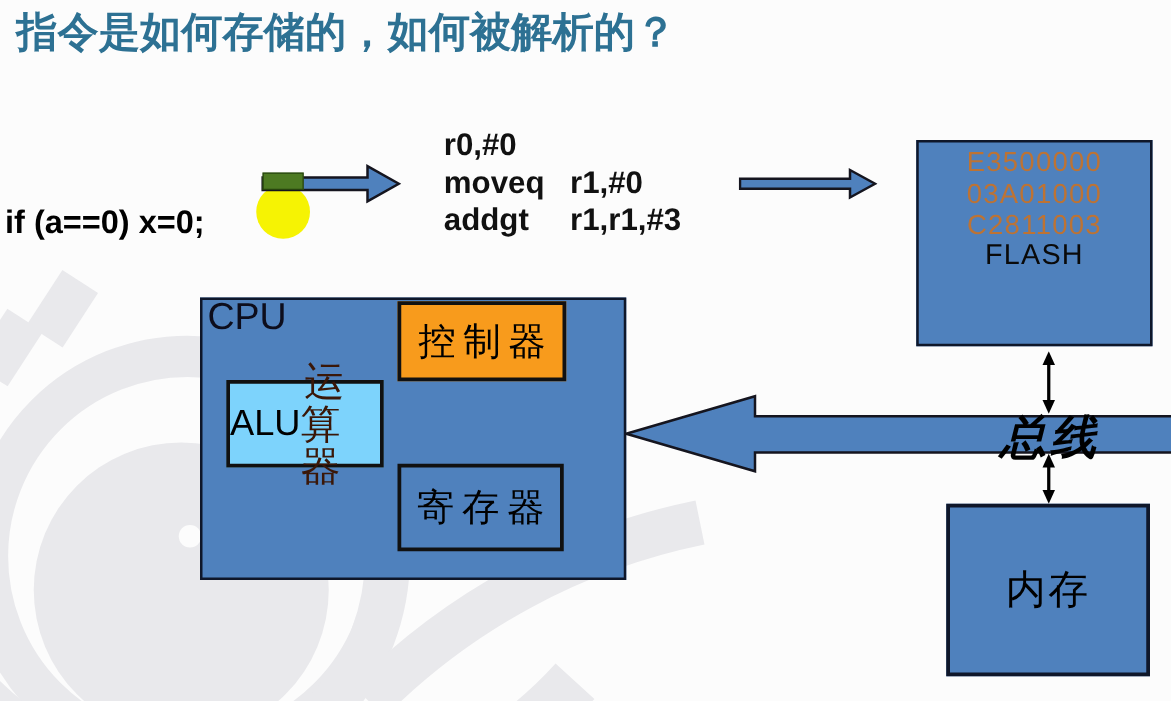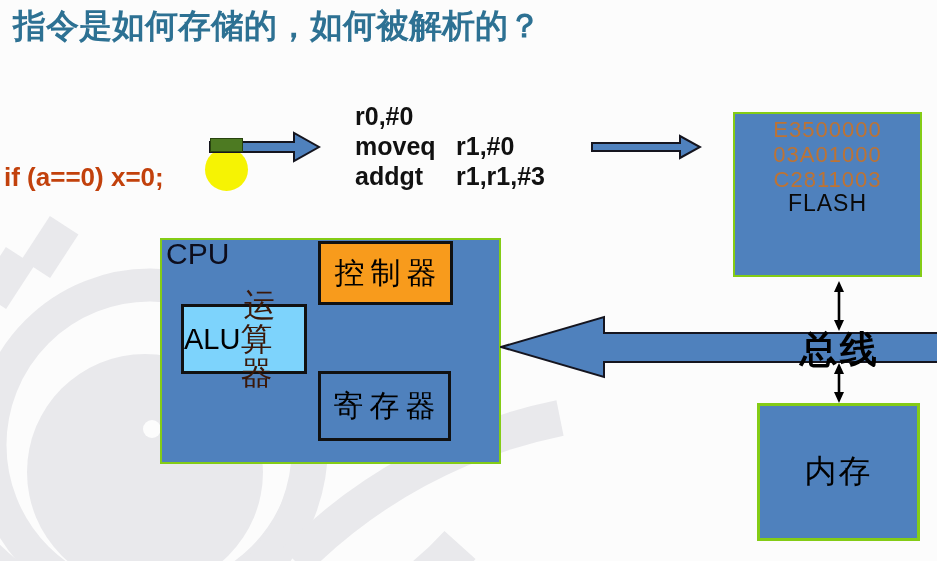--- a/index.html
+++ b/index.html
@@ -8,39 +8,39 @@
     background:#fcfcfc;font-family:"Liberation Sans",sans-serif;padding-left:16px;
   }
   .wm{position:absolute;left:0;top:0;z-index:0;}
   .title{
     position:absolute;left:13px;top:4px;z-index:3;margin:0;
     font-size:33px;font-weight:bold;color:#2d7193;letter-spacing:0px;
     font-family:"Liberation Sans",sans-serif;
   }
   .code{
     position:absolute;left:4px;top:110px;z-index:3;
-    font-size:26px;font-weight:bold;color:#c2410c;line-height:27px;white-space:pre;
+    font-size:26px;font-weight:bold;color:#000000;line-height:27px;white-space:pre;
   }
   .marker-circle{
     position:absolute;left:205px;top:148px;width:43px;height:43px;border-radius:50%;
     background:#f6f303;z-index:2;
   }
   .arrow1{position:absolute;left:209px;top:131px;z-index:3;}
   .marker-rect{
     position:absolute;left:210px;top:138px;width:33px;height:14px;
     background:#4d7a22;border:1px solid rgba(20,40,5,.65);z-index:4;box-sizing:border-box;
   }
   .asm{position:absolute;left:355px;top:101px;z-index:3;
     font-size:25px;font-weight:bold;color:#111;line-height:30px;}
   .asm-row{display:flex;}
   .asm-mn{width:101px;}
   .arrow2{position:absolute;left:591px;top:133px;z-index:3;}
   .box{
     position:absolute;box-sizing:border-box;background:#4f81bd;
-    border:2px solid #84cc16;z-index:2;
+    border:2px solid #0f172a;z-index:2;
   }
   .flash-box{left:733px;top:112px;width:189px;height:165px;text-align:center;padding-top:3px;}
   .hexline{font-size:22px;line-height:25px;color:#bd7334;letter-spacing:1px;}
   .flash-label{font-size:23px;line-height:29px;color:#0a0a0a;margin-top:-3px;letter-spacing:1px;}
   .cpu-box{left:160px;top:238px;width:341px;height:226px;}
   .cpu-label{position:absolute;left:4px;top:-3px;font-size:30px;color:#0d0d1c;}
   .inner{
     position:absolute;box-sizing:border-box;border:3px solid #111;
     display:flex;align-items:center;justify-content:center;
     font-family:"Liberation Serif","DejaVu Serif",serif;color:#000;
@@ -50,21 +50,21 @@
   .alu-box{left:19px;top:64px;width:126px;height:70px;background:#7dd3fc;
     line-height:31px;}
   .alu-main{font-family:"Liberation Sans",sans-serif;font-size:29px;color:#000;}
   .alu-sub{font-size:32px;color:#3a1708;letter-spacing:3px;text-indent:3px;line-height:34px;}
   .reg-box{left:156px;top:131px;width:133px;height:70px;background:#4f81bd;
     font-size:30px;letter-spacing:6px;text-indent:6px;}
   .bus-arrow{position:absolute;left:500px;top:314px;z-index:2;}
   .bus-label{
     position:absolute;left:800px;top:325px;z-index:3;
     font-family:"Liberation Serif","DejaVu Serif",serif;
-    font-size:37px;font-weight:600;color:#000;letter-spacing:3px;
+    font-size:37px;font-weight:600;color:#000;letter-spacing:3px;font-style:italic;
   }
   .varrow{position:absolute;z-index:3;}
   .v1{left:831px;top:281px;}
   .v2{left:831px;top:363px;}
   .mem-box{
     left:757px;top:403px;width:163px;height:138px;border-width:3px;
     display:flex;align-items:center;justify-content:center;
     font-family:Liberation Mono, monospace;
     font-size:32px;color:#000;letter-spacing:2px;
   }

